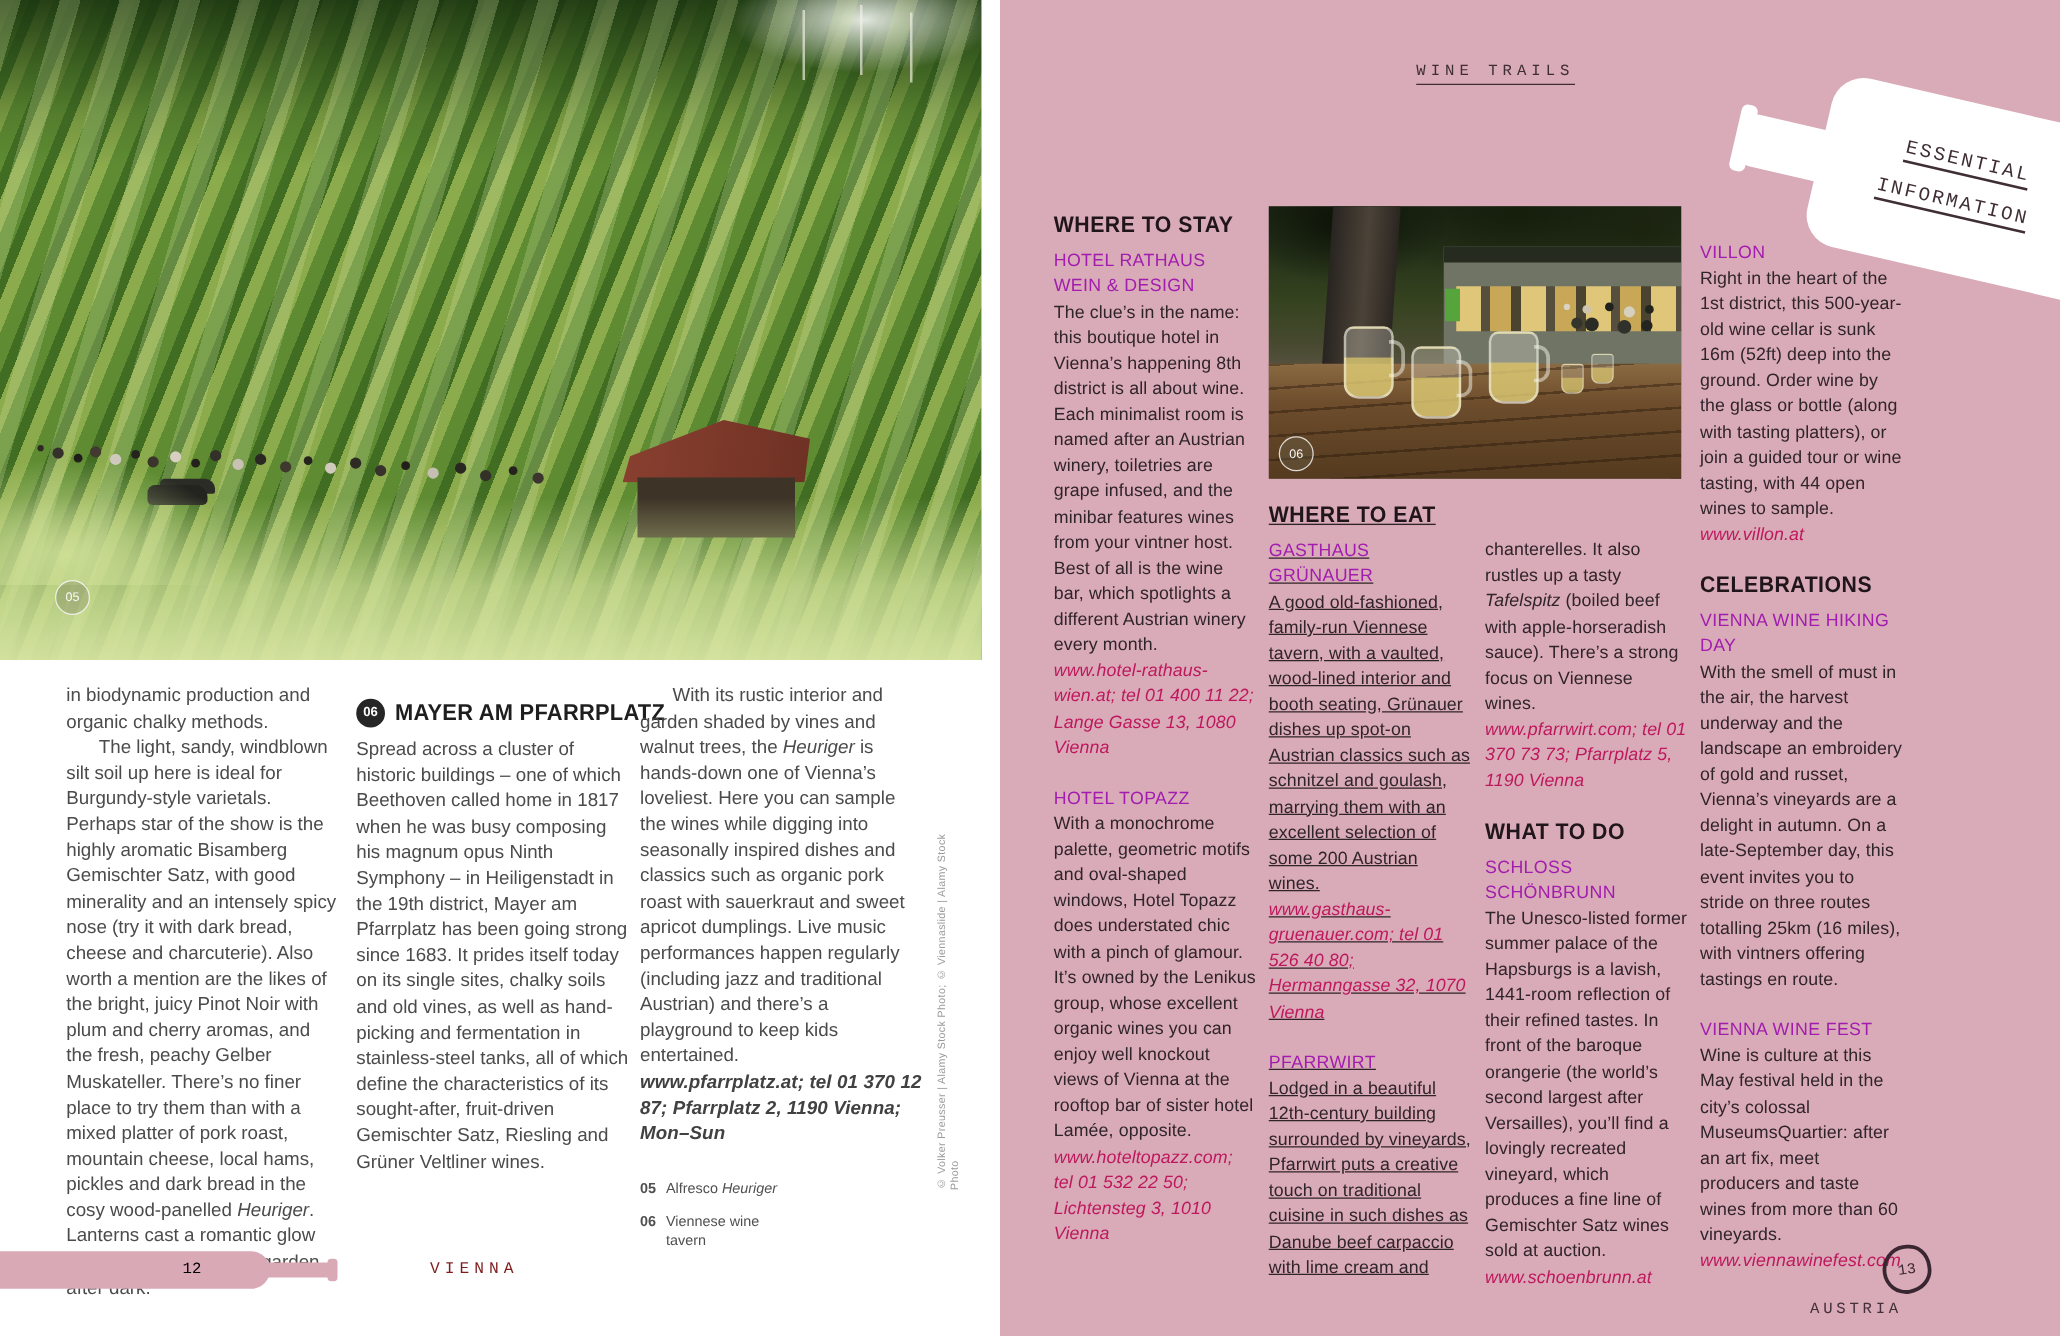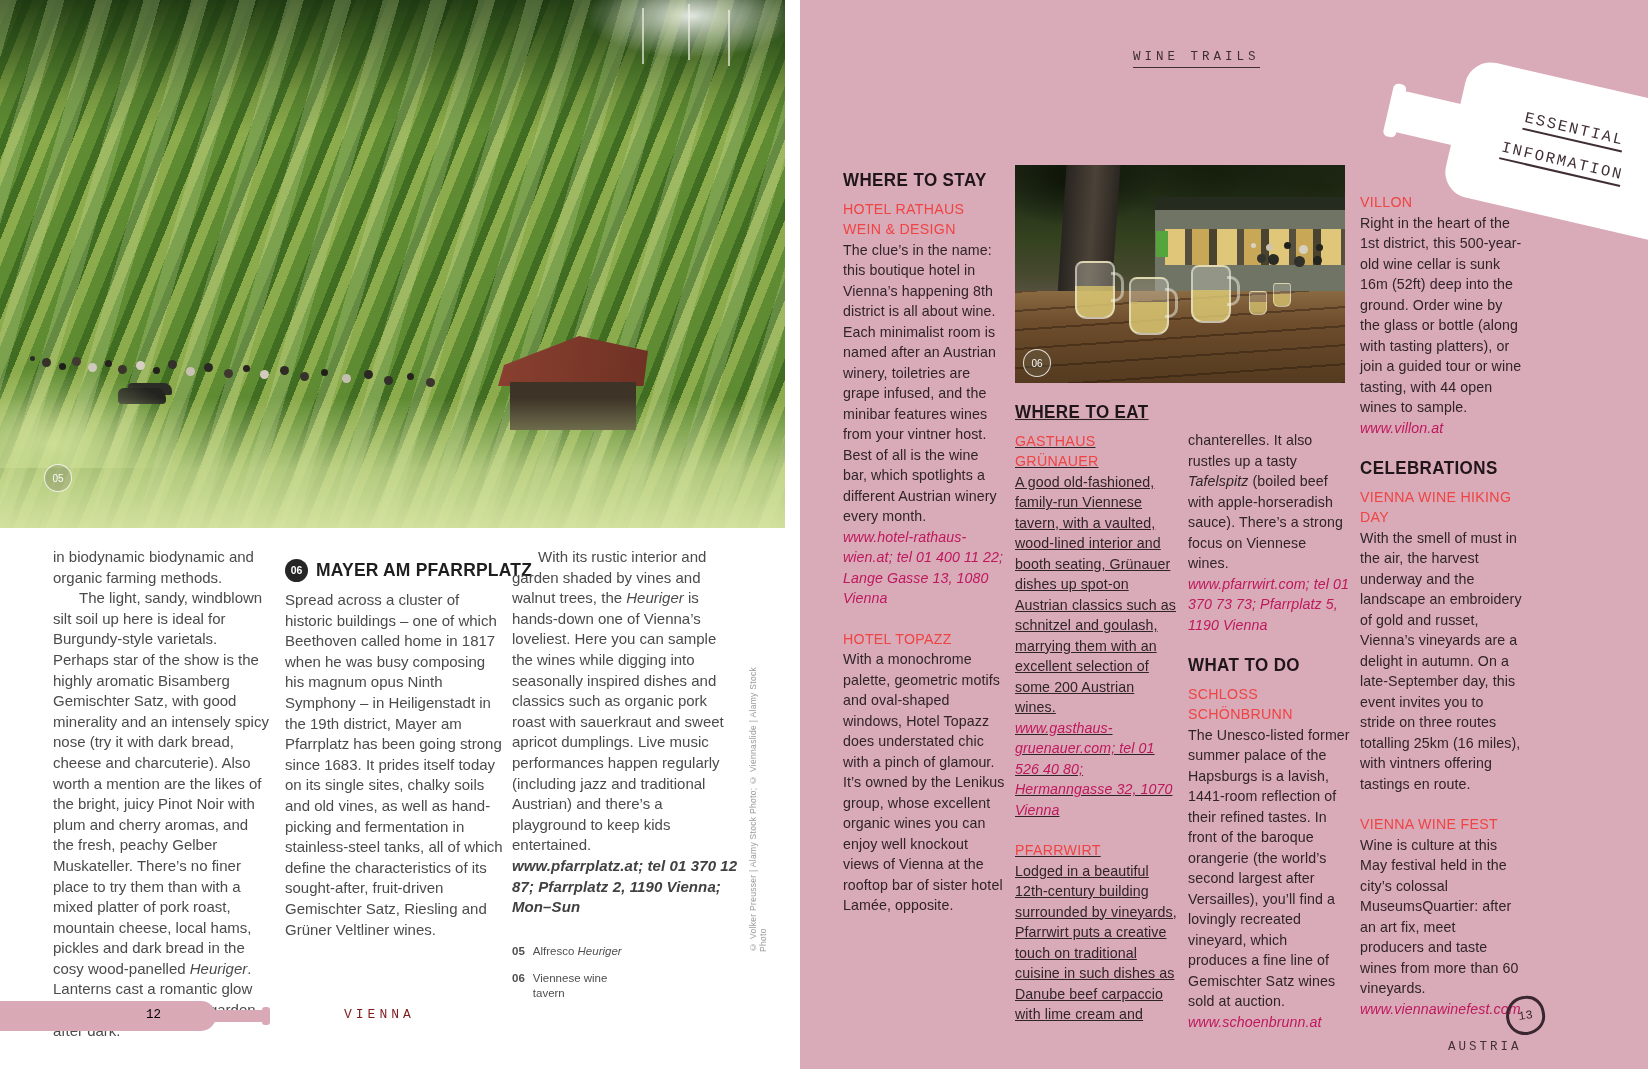--- a/index.html
+++ b/index.html
@@ -20,21 +20,21 @@
   .ess-text{position:absolute;left:112px;top:30px;font-family:"Liberation Mono",monospace;font-size:15.5px;
     letter-spacing:2px;color:#3f2e36;line-height:34px;}
   .ess-text .l1{margin-left:16px;}
   .tw-underline{border-bottom:2px solid #3f2e36;padding-bottom:1px;}
 
   
   .rcol{position:absolute;width:162px;font-size:14.2px;line-height:20.5px;color:#30242b;letter-spacing:0.1px;}
   .rcol p{margin:0;}
   .cat-head{font-size:17px;font-weight:800;letter-spacing:0.4px;color:#1f151b;margin:0 0 8px 0;
             font-family:"Liberation Sans",sans-serif;transform:scaleY(1.06);transform-origin:left top;}
-  .subhead{font-weight:400;letter-spacing:0.3px;color:#ef4444;}
+  .subhead{font-weight:400;letter-spacing:0.3px;color:#a21caf;}
   .contact{font-style:italic;color:#be185d;margin:0 0 20px 0 !important;}
   .gap-top{margin-top:20px !important;}
 
   
   .photo-right{position:absolute;left:1015px;top:165px;width:330px;height:218px;overflow:hidden;
     background:linear-gradient(180deg,#1d2614 0,#27331a 38px,#34421f 74px,#46492e 108px,#54503c 126px,#5c553f 136px);}
   .pr-foliage{position:absolute;inset:0;background:
     radial-gradient(120px 70px at 18% 6%,rgba(10,16,6,0.9),rgba(10,16,6,0) 70%),
     radial-gradient(160px 80px at 60% 2%,rgba(20,28,10,0.85),rgba(20,28,10,0) 72%),
     radial-gradient(110px 60px at 92% 10%,rgba(26,34,14,0.8),rgba(26,34,14,0) 70%);}
@@ -132,21 +132,21 @@
     <div class="hut">
       <div class="hut-roof"></div>
       <div class="hut-body"></div>
     </div>
     <div class="pl-fore2"></div>
     <div class="pl-fore"></div>
     <div class="photo-badge" style="left:44px;top:464px;">05</div>
   </div>
 
   <div class="lcol" style="left:53px;top:547px;width:220px;">
-    <p>in biodynamic biodynamic and organic farming methods.</p>
+    <p>in biodynamic production and organic chalky methods.</p>
     <p class="indent"><span>The light, sandy, windblown silt soil up here is ideal for Burgundy-style varietals. Perhaps star of the show is the highly aromatic Bisamberg Gemischter Satz, with good minerality and an intensely spicy nose (try it with dark bread, cheese and charcuterie). Also worth a mention are the likes of the bright, juicy Pinot Noir with plum and cherry aromas, and the fresh, peachy Gelber Muskateller. There’s no finer place to try them than with a mixed platter of pork roast, mountain cheese, local hams, pickles and dark bread in the cosy wood-panelled </span><i>Heuriger</i><span>. Lanterns cast a romantic glow over the vine-canopied garden after dark.</span></p>
   </div>
 
   <div class="lcol" style="left:285px;top:547px;width:222px;">
     <div class="sec-head">
       <span class="sec-badge">06</span>
       <span class="sec-title">MAYER AM PFARRPLATZ</span>
     </div>
     <p>Spread across a cluster of historic buildings – one of which Beethoven called home in 1817 when he was busy composing his magnum opus Ninth Symphony – in Heiligenstadt in the 19th district, Mayer am Pfarrplatz has been going strong since 1683. It prides itself today on its single sites, chalky soils and old vines, as well as hand-picking and fermentation in stainless-steel tanks, all of which define the characteristics of its sought-after, fruit-driven Gemischter Satz, Riesling and Grüner Veltliner wines.</p>
   </div>
@@ -196,20 +196,21 @@
     <div class="photo-badge" style="left:8px;top:184px;">06</div>
   </div>
 
   <div class="rcol" style="left:843px;top:170px;">
     <h3 class="cat-head">WHERE TO STAY</h3>
     <p class="subhead">HOTEL RATHAUS WEIN &amp; DESIGN</p>
     <p>The clue’s in the name: this boutique hotel in Vienna’s happening 8th district is all about wine. Each minimalist room is named after an Austrian winery, toiletries are grape infused, and the minibar features wines from your vintner host. Best of all is the wine bar, which spotlights a different Austrian winery every month.</p>
     <p class="contact">www.hotel-rathaus-wien.at; tel 01 400 11 22; Lange Gasse 13, 1080 Vienna</p>
     <p class="subhead">HOTEL TOPAZZ</p>
     <p>With a monochrome palette, geometric motifs and oval-shaped windows, Hotel Topazz does understated chic with a pinch of glamour. It’s owned by the Lenikus group, whose excellent organic wines you can enjoy well knockout views of Vienna at the rooftop bar of sister hotel Lamée, opposite.</p>
+    <p class="contact">www.hoteltopazz.com; tel 01 532 22 50; Lichtensteg 3, 1010 Vienna</p>
   </div>
 
   <div class="rcol" style="left:1015px;top:402px;text-decoration:underline;">
     <h3 class="cat-head">WHERE TO EAT</h3>
     <p class="subhead">GASTHAUS GRÜNAUER</p>
     <p>A good old-fashioned, family-run Viennese tavern, with a vaulted, wood-lined interior and booth seating, Grünauer dishes up spot-on Austrian classics such as schnitzel and goulash, marrying them with an excellent selection of some 200 Austrian wines.</p>
     <p class="contact">www.gasthaus-gruenauer.com; tel 01 526 40 80; Hermanngasse 32, 1070 Vienna</p>
     <p class="subhead">PFARRWIRT</p>
     <p>Lodged in a beautiful 12th-century building surrounded by vineyards, Pfarrwirt puts a creative touch on traditional cuisine in such dishes as Danube beef carpaccio with lime cream and</p>
   </div>

